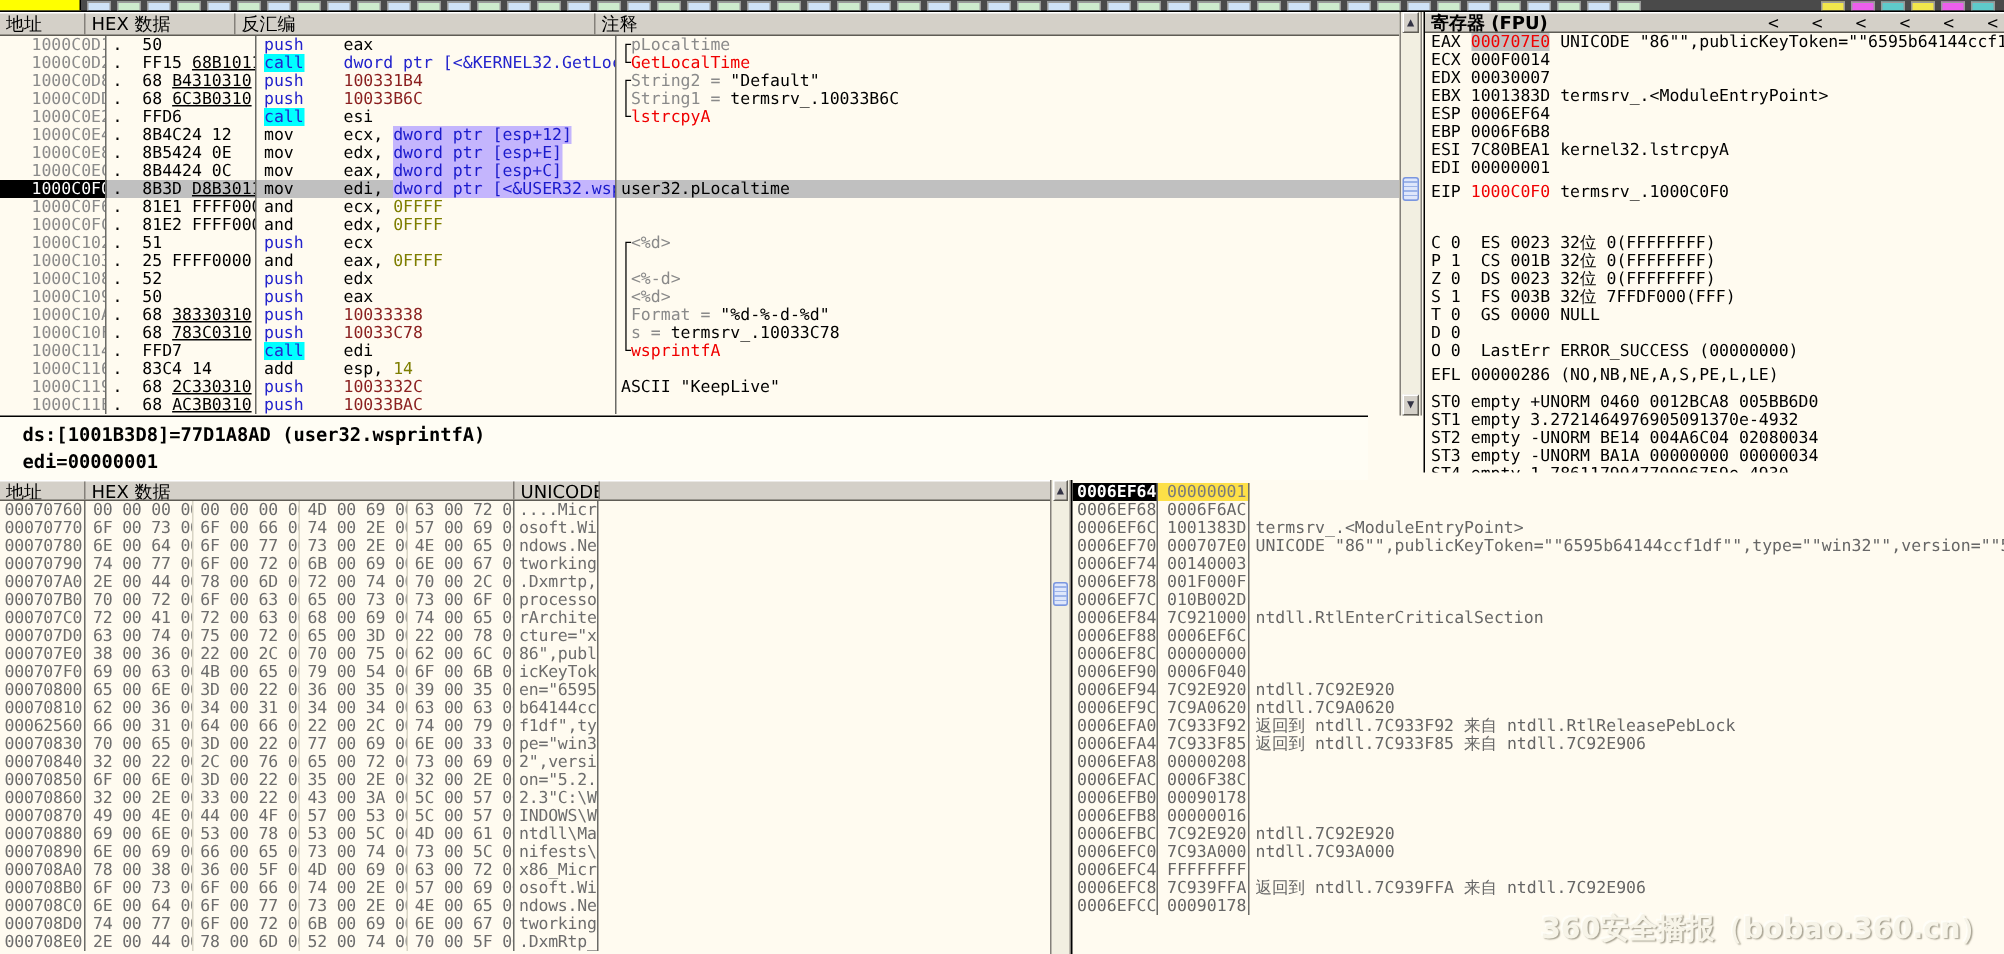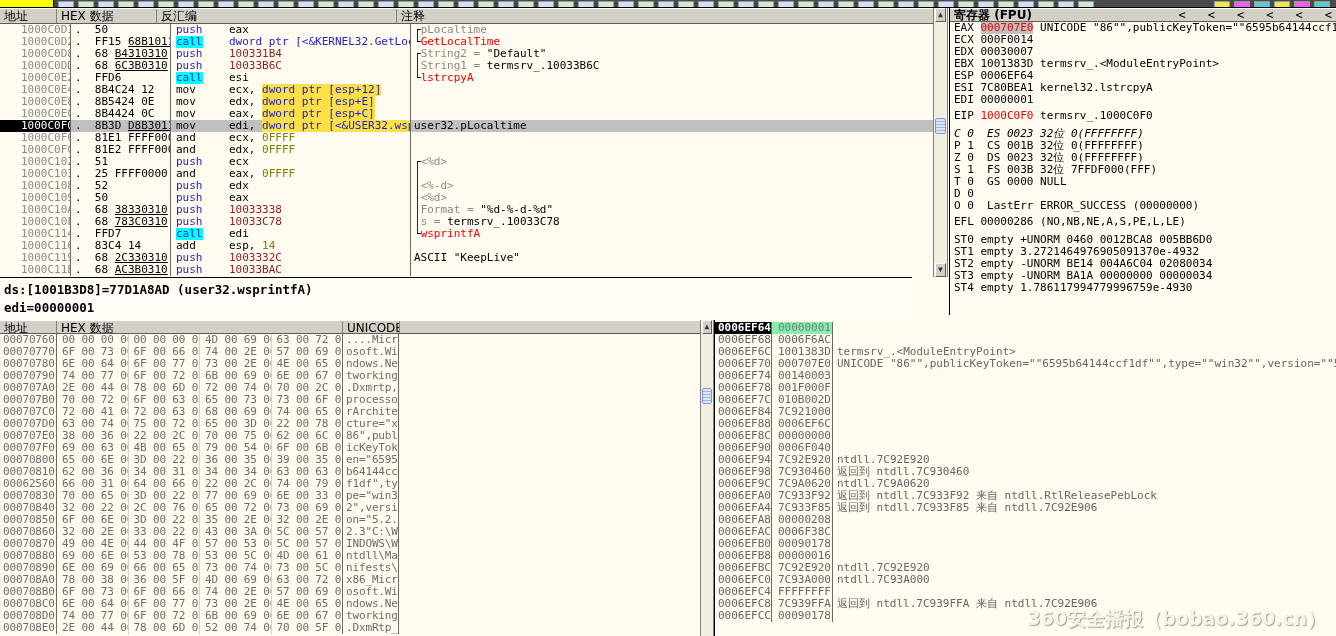--- a/index.html
+++ b/index.html
@@ -16,21 +16,21 @@
   
   .pane{position:absolute;overflow:hidden;background:#fffbf0}
   .hdr{position:absolute;left:0;top:0;right:0;background:#d4d0c8;color:#000;
        font-family:"DejaVu Sans","Liberation Sans",sans-serif;font-size:12px;
        display:flex;border-bottom:1px solid #5f5c55;border-top:1px solid #fff}
   .hc{padding:0 0 0 4px;border-right:1px solid #84807a;height:100%;line-height:14px;white-space:nowrap;overflow:hidden}
   
   .s-k{color:#000}.s-b{color:#2323cc}.s-m{color:#8a1f1f}.s-o{color:#7e7e00}
   .s-g{color:#8a8a8a}.s-r{color:#f00000}
   .s-bhl{color:#2323cc;background:#00ffff}
-  .s-hlb{color:#1a1acc;background:#fde047}
+  .s-hlb{color:#1a1acc;background:#c4b5fd}
   .s-ku{color:#000;text-decoration:underline}
   .s-rv{color:#f00000;background:#c0c0c0}
   
   #disasm{left:0;top:8px;width:933px;height:269px}
   #disasm .hdr{height:16px}
   #disasm-rows{position:absolute;top:16px;left:0;right:0;bottom:0}
   .drow{display:flex;height:12px;line-height:12px;white-space:pre;overflow:hidden}
   .drow.sel{background:#c0c0c0}
   .c-addr{width:71px;flex:none;padding-left:21px;color:#8a8a8a;border-right:1px solid #6b6b66;overflow:hidden}
   .drow.sel .c-addr{background:#000;color:#fff}
@@ -47,38 +47,38 @@
           background-image:repeating-linear-gradient(#dfe7fb 0 2px,#9db4e8 2px 3px)}
   
   #regs{left:949px;top:8px;width:387px;height:307px;border-left:1px solid #000}
   #regs .hdr{height:14px;justify-content:space-between;padding-right:4px}
   #reg-title{padding-left:4px;line-height:13px;font-weight:bold;white-space:nowrap}
   .reg-marks{display:flex}
   .reg-marks span{margin-left:22px;line-height:13px;font-family:"DejaVu Sans Mono",monospace}
   #reg-lines{position:absolute;top:14px;left:0;right:0;bottom:0;padding-left:4px;color:#1a1a1a}
   .rline{height:12px;line-height:12px;white-space:pre;overflow:hidden}
   
-  #info{left:0;top:277px;width:912px;height:43px;border-top:1px solid #000;background:#fffdf4;padding:3px 0 0 4px}
+  #info{left:0;top:277px;width:912px;height:43px;border-top:1px solid #000;background:#fffdf4;padding:3px 0 0 15px}
   #info div{font-weight:bold;font-size:12.5px;line-height:18px;white-space:pre}
   
   #dump{left:0;top:320px;width:700px;height:316px;color:#6d6d6d}
   #dump .hdr{height:14px}
   #dump-rows{position:absolute;top:14px;left:0;right:0;bottom:0}
   .mrow{display:flex;height:12px;line-height:12px;white-space:pre;overflow:hidden;letter-spacing:-0.15px}
   .m-addr{width:57px;flex:none;padding-left:3px;border-right:1px solid #6b6b66;overflow:hidden}
   .mgrp{width:71.5px;flex:none;padding-left:5px;border-right:1px solid #d8d4c4;overflow:hidden}
   .mgrp:nth-child(5){border-right:1px solid #6b6b66}
   .muni{width:56px;flex:none;padding-left:3px;border-right:1px solid #6b6b66;overflow:hidden}
   
   #stack{left:714px;top:320px;width:622px;height:316px;border-left:1px solid #000;color:#666;padding-top:2px}
   .srow{display:flex;height:12px;line-height:12px;white-space:pre;overflow:hidden}
   .st-addr{width:57px;flex:none;padding-left:3px;border-right:1px solid #6b6b66;overflow:hidden}
   .srow.sel .st-addr{background:#000;color:#fff;font-weight:bold}
   .st-val{width:61px;flex:none;padding-left:6px;border-right:1px solid #6b6b66;overflow:hidden}
-  .srow.sel .st-val{background:#86efac;color:#7a7a7a}
+  .srow.sel .st-val{background:#fde047;color:#7a7a7a}
   .st-cm{flex:1;padding-left:4px;overflow:hidden}
   
   #watermark{position:absolute;right:10px;bottom:4px;
              font-family:"DejaVu Sans","Liberation Sans",sans-serif;font-size:19px;font-weight:bold;
              color:#f7f4e8;text-shadow:1px 1px 1px #a49f8e, -1px -1px 0 #fffef8}
 </style>
 </head>
 <body>
 
 <div id="app">
@@ -198,24 +198,25 @@
           <span>&lt;</span>
           <span>&lt;</span>
         </span>
     </div>
     <div id="reg-lines">
         <div class="rline"><span class="s-k">EAX </span><span class="s-rv">000707E0</span><span class="s-k"> UNICODE "86"",publicKeyToken=""6595b64144ccf1df"", t</span></div>
         <div class="rline"><span class="s-k">ECX 000F0014</span></div>
         <div class="rline"><span class="s-k">EDX 00030007</span></div>
         <div class="rline"><span class="s-k">EBX 1001383D termsrv_.&lt;ModuleEntryPoint&gt;</span></div>
         <div class="rline"><span class="s-k">ESP 0006EF64</span></div>
+        <div class="rline"><span class="s-k">EBP 0006F6B8</span></div>
         <div class="rline"><span class="s-k">ESI 7C80BEA1 kernel32.lstrcpyA</span></div>
         <div class="rline"><span class="s-k">EDI 00000001</span></div>
         <div class="rline" style="margin-top: 4px;"><span class="s-k">EIP </span><span class="s-r">1000C0F0</span><span class="s-k"> termsrv_.1000C0F0</span></div>
-        <div class="rline" style="margin-top: 6px; font-style: italic;"><span class="s-k">C 0  ES 0023 32位 0(FFFFFFFF)</span></div>
+        <div class="rline" style="margin-top: 22px;"><span class="s-k">C 0  ES 0023 32位 0(FFFFFFFF)</span></div>
         <div class="rline"><span class="s-k">P 1  CS 001B 32位 0(FFFFFFFF)</span></div>
         <div class="rline"><span class="s-k">Z 0  DS 0023 32位 0(FFFFFFFF)</span></div>
         <div class="rline"><span class="s-k">S 1  FS 003B 32位 7FFDF000(FFF)</span></div>
         <div class="rline"><span class="s-k">T 0  GS 0000 NULL</span></div>
         <div class="rline"><span class="s-k">D 0</span></div>
         <div class="rline"><span class="s-k">O 0  LastErr ERROR_SUCCESS (00000000)</span></div>
         <div class="rline" style="margin-top: 4px;"><span class="s-k">EFL 00000286 (NO,NB,NE,A,S,PE,L,LE)</span></div>
         <div class="rline" style="margin-top: 6px;"><span class="s-k">ST0 empty +UNORM 0460 0012BCA8 005BB6D0</span></div>
         <div class="rline"><span class="s-k">ST1 empty 3.2721464976905091370e-4932</span></div>
         <div class="rline"><span class="s-k">ST2 empty -UNORM BE14 004A6C04 02080034</span></div>
@@ -271,26 +272,25 @@
   </div>
 
   <div class="pane" id="stack">
       <div class="srow sel"><div class="st-addr">0006EF64</div><div class="st-val">00000001</div><div class="st-cm"></div></div>
       <div class="srow"><div class="st-addr">0006EF68</div><div class="st-val">0006F6AC</div><div class="st-cm"></div></div>
       <div class="srow"><div class="st-addr">0006EF6C</div><div class="st-val">1001383D</div><div class="st-cm">termsrv_.&lt;ModuleEntryPoint&gt;</div></div>
       <div class="srow"><div class="st-addr">0006EF70</div><div class="st-val">000707E0</div><div class="st-cm">UNICODE "86"",publicKeyToken=""6595b64144ccf1df"",type=""win32"",version=""5.2.3"</div></div>
       <div class="srow"><div class="st-addr">0006EF74</div><div class="st-val">00140003</div><div class="st-cm"></div></div>
       <div class="srow"><div class="st-addr">0006EF78</div><div class="st-val">001F000F</div><div class="st-cm"></div></div>
       <div class="srow"><div class="st-addr">0006EF7C</div><div class="st-val">010B002D</div><div class="st-cm"></div></div>
-      <div class="srow"><div class="st-addr">0006EF84</div><div class="st-val">7C921000</div></div>
+      <div class="srow"><div class="st-addr">0006EF84</div><div class="st-val">7C921000</div><div class="st-cm">ntdll.RtlEnterCriticalSection</div></div>
       <div class="srow"><div class="st-addr">0006EF88</div><div class="st-val">0006EF6C</div><div class="st-cm"></div></div>
       <div class="srow"><div class="st-addr">0006EF8C</div><div class="st-val">00000000</div><div class="st-cm"></div></div>
       <div class="srow"><div class="st-addr">0006EF90</div><div class="st-val">0006F040</div><div class="st-cm"></div></div>
       <div class="srow"><div class="st-addr">0006EF94</div><div class="st-val">7C92E920</div><div class="st-cm">ntdll.7C92E920</div></div>
-      <div class="srow"><div class="st-addr">0006EF98</div><div class="st-val">7C930460</div><div class="st-cm">返回到 ntdll.7C930460</div></div>
       <div class="srow"><div class="st-addr">0006EF9C</div><div class="st-val">7C9A0620</div><div class="st-cm">ntdll.7C9A0620</div></div>
       <div class="srow"><div class="st-addr">0006EFA0</div><div class="st-val">7C933F92</div><div class="st-cm">返回到 ntdll.7C933F92 来自 ntdll.RtlReleasePebLock</div></div>
       <div class="srow"><div class="st-addr">0006EFA4</div><div class="st-val">7C933F85</div><div class="st-cm">返回到 ntdll.7C933F85 来自 ntdll.7C92E906</div></div>
       <div class="srow"><div class="st-addr">0006EFA8</div><div class="st-val">00000208</div><div class="st-cm"></div></div>
       <div class="srow"><div class="st-addr">0006EFAC</div><div class="st-val">0006F38C</div><div class="st-cm"></div></div>
       <div class="srow"><div class="st-addr">0006EFB0</div><div class="st-val">00090178</div><div class="st-cm"></div></div>
       <div class="srow"><div class="st-addr">0006EFB8</div><div class="st-val">00000016</div><div class="st-cm"></div></div>
       <div class="srow"><div class="st-addr">0006EFBC</div><div class="st-val">7C92E920</div><div class="st-cm">ntdll.7C92E920</div></div>
       <div class="srow"><div class="st-addr">0006EFC0</div><div class="st-val">7C93A000</div><div class="st-cm">ntdll.7C93A000</div></div>
       <div class="srow"><div class="st-addr">0006EFC4</div><div class="st-val">FFFFFFFF</div><div class="st-cm"></div></div>

